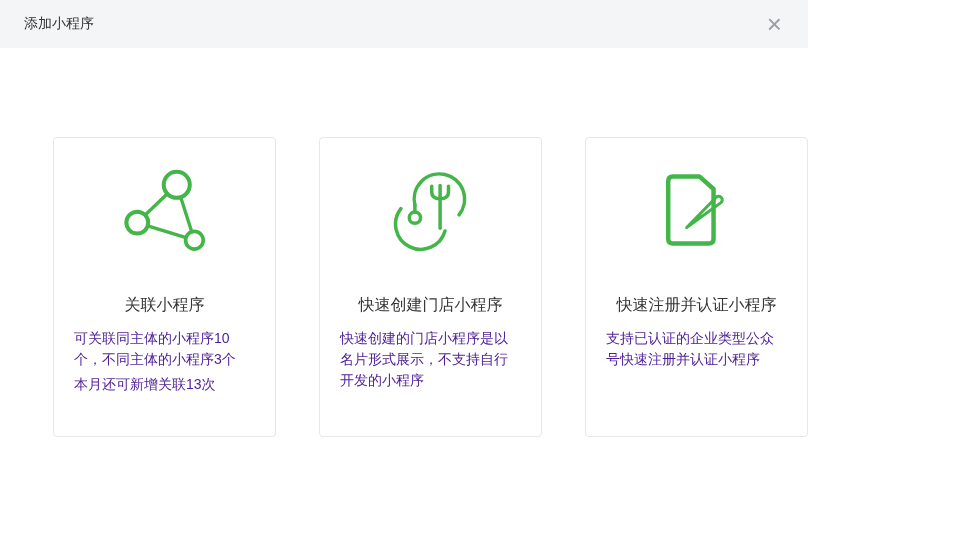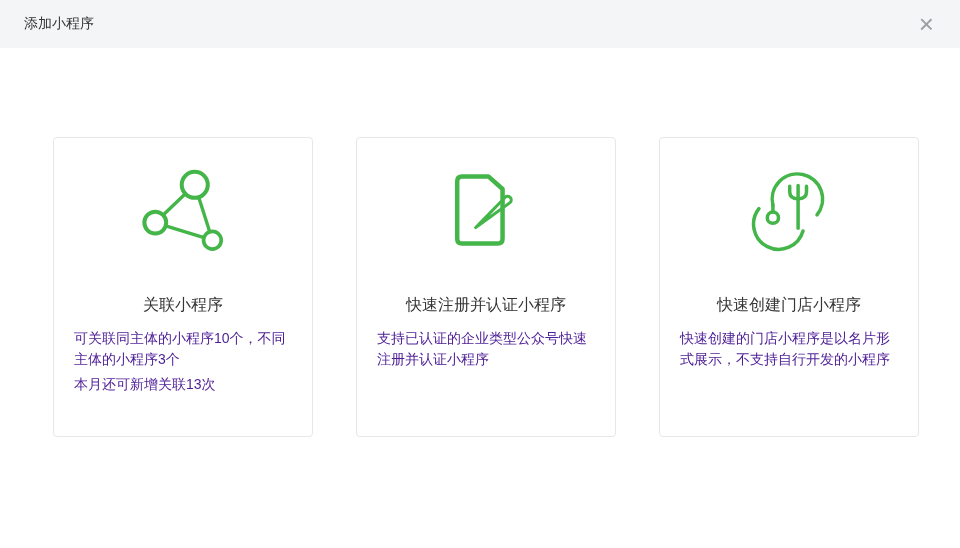--- a/index.html
+++ b/index.html
@@ -2,21 +2,21 @@
 <html><head>
 <meta charset="utf-8">
 <style>
   * { margin: 0; padding: 0; box-sizing: border-box; }
   html, body { width: 960px; height: 548px; }
   body {
     font-family: "Liberation Sans", "DejaVu Sans", sans-serif;
     background: #ffffff;
     overflow: hidden;
   }
-  .dialog { width: 960px; height: 548px; background: #ffffff; }
+  .dialog { width: 808px; height: 548px; background: #ffffff; }
 
   
   .dialog-header {
     height: 48px;
     background: #f4f5f7;
     display: flex;
     align-items: center;
     justify-content: space-between;
     padding: 0 26px 0 24px;
   }
@@ -96,38 +96,38 @@
           <path d="M29.4 68.8 L75.0 82.9" stroke-width="4"></path>
         </svg>
       </div>
       <div class="card-title">关联小程序</div>
       <p class="card-desc">可关联同主体的小程序10个，不同主体的小程序3个</p>
       <p class="card-desc extra">本月还可新增关联13次</p>
     </div>
 
     <div class="card">
       <div class="icon-wrap">
-        <svg class="icon-svg" width="80" height="80" viewBox="0 0 100 100">
-          <path d="M52.9 8 L20 8 Q14 8 14 14 L14 86 Q14 92 20 92 L64.7 92 Q70.7 92 70.7 86 L70.7 23.8 L52.9 8 Z" stroke-width="5.6"></path>
-          <path d="M37.1 72 L74 34 A4.5 4.5 0 0 1 80 40.8 Z" stroke-width="3.8"></path>
-        </svg>
-      </div>
-      <div class="card-title">快速注册并认证小程序</div>
-      <p class="card-desc">支持已认证的企业类型公众号快速注册并认证小程序</p>
-    </div>
-
-    <div class="card">
-      <div class="icon-wrap">
         <svg class="icon-svg" width="84" height="84" viewBox="0 0 120 120">
           <path d="M37 53 A36 36 0 1 1 100 67" stroke-width="5"></path>
           <path d="M37 53 L37 63" stroke-width="5"></path>
           <circle cx="37" cy="71" r="8" stroke-width="5"></circle>
           <path d="M17 58 A36 36 0 1 0 80 90" stroke-width="5"></path>
           <path d="M61 26 L61 34 Q61 44 73 44 Q85 44 85 34 L85 26" stroke-width="5"></path>
           <path d="M73 25 L73 86" stroke-width="5"></path>
         </svg>
       </div>
       <div class="card-title">快速创建门店小程序</div>
       <p class="card-desc">快速创建的门店小程序是以名片形式展示，不支持自行开发的小程序</p>
     </div>
 
+    <div class="card">
+      <div class="icon-wrap">
+        <svg class="icon-svg" width="80" height="80" viewBox="0 0 100 100">
+          <path d="M52.9 8 L20 8 Q14 8 14 14 L14 86 Q14 92 20 92 L64.7 92 Q70.7 92 70.7 86 L70.7 23.8 L52.9 8 Z" stroke-width="5.6"></path>
+          <path d="M37.1 72 L74 34 A4.5 4.5 0 0 1 80 40.8 Z" stroke-width="3.8"></path>
+        </svg>
+      </div>
+      <div class="card-title">快速注册并认证小程序</div>
+      <p class="card-desc">支持已认证的企业类型公众号快速注册并认证小程序</p>
+    </div>
+
   </div>
 </div>
 
 </body></html>

